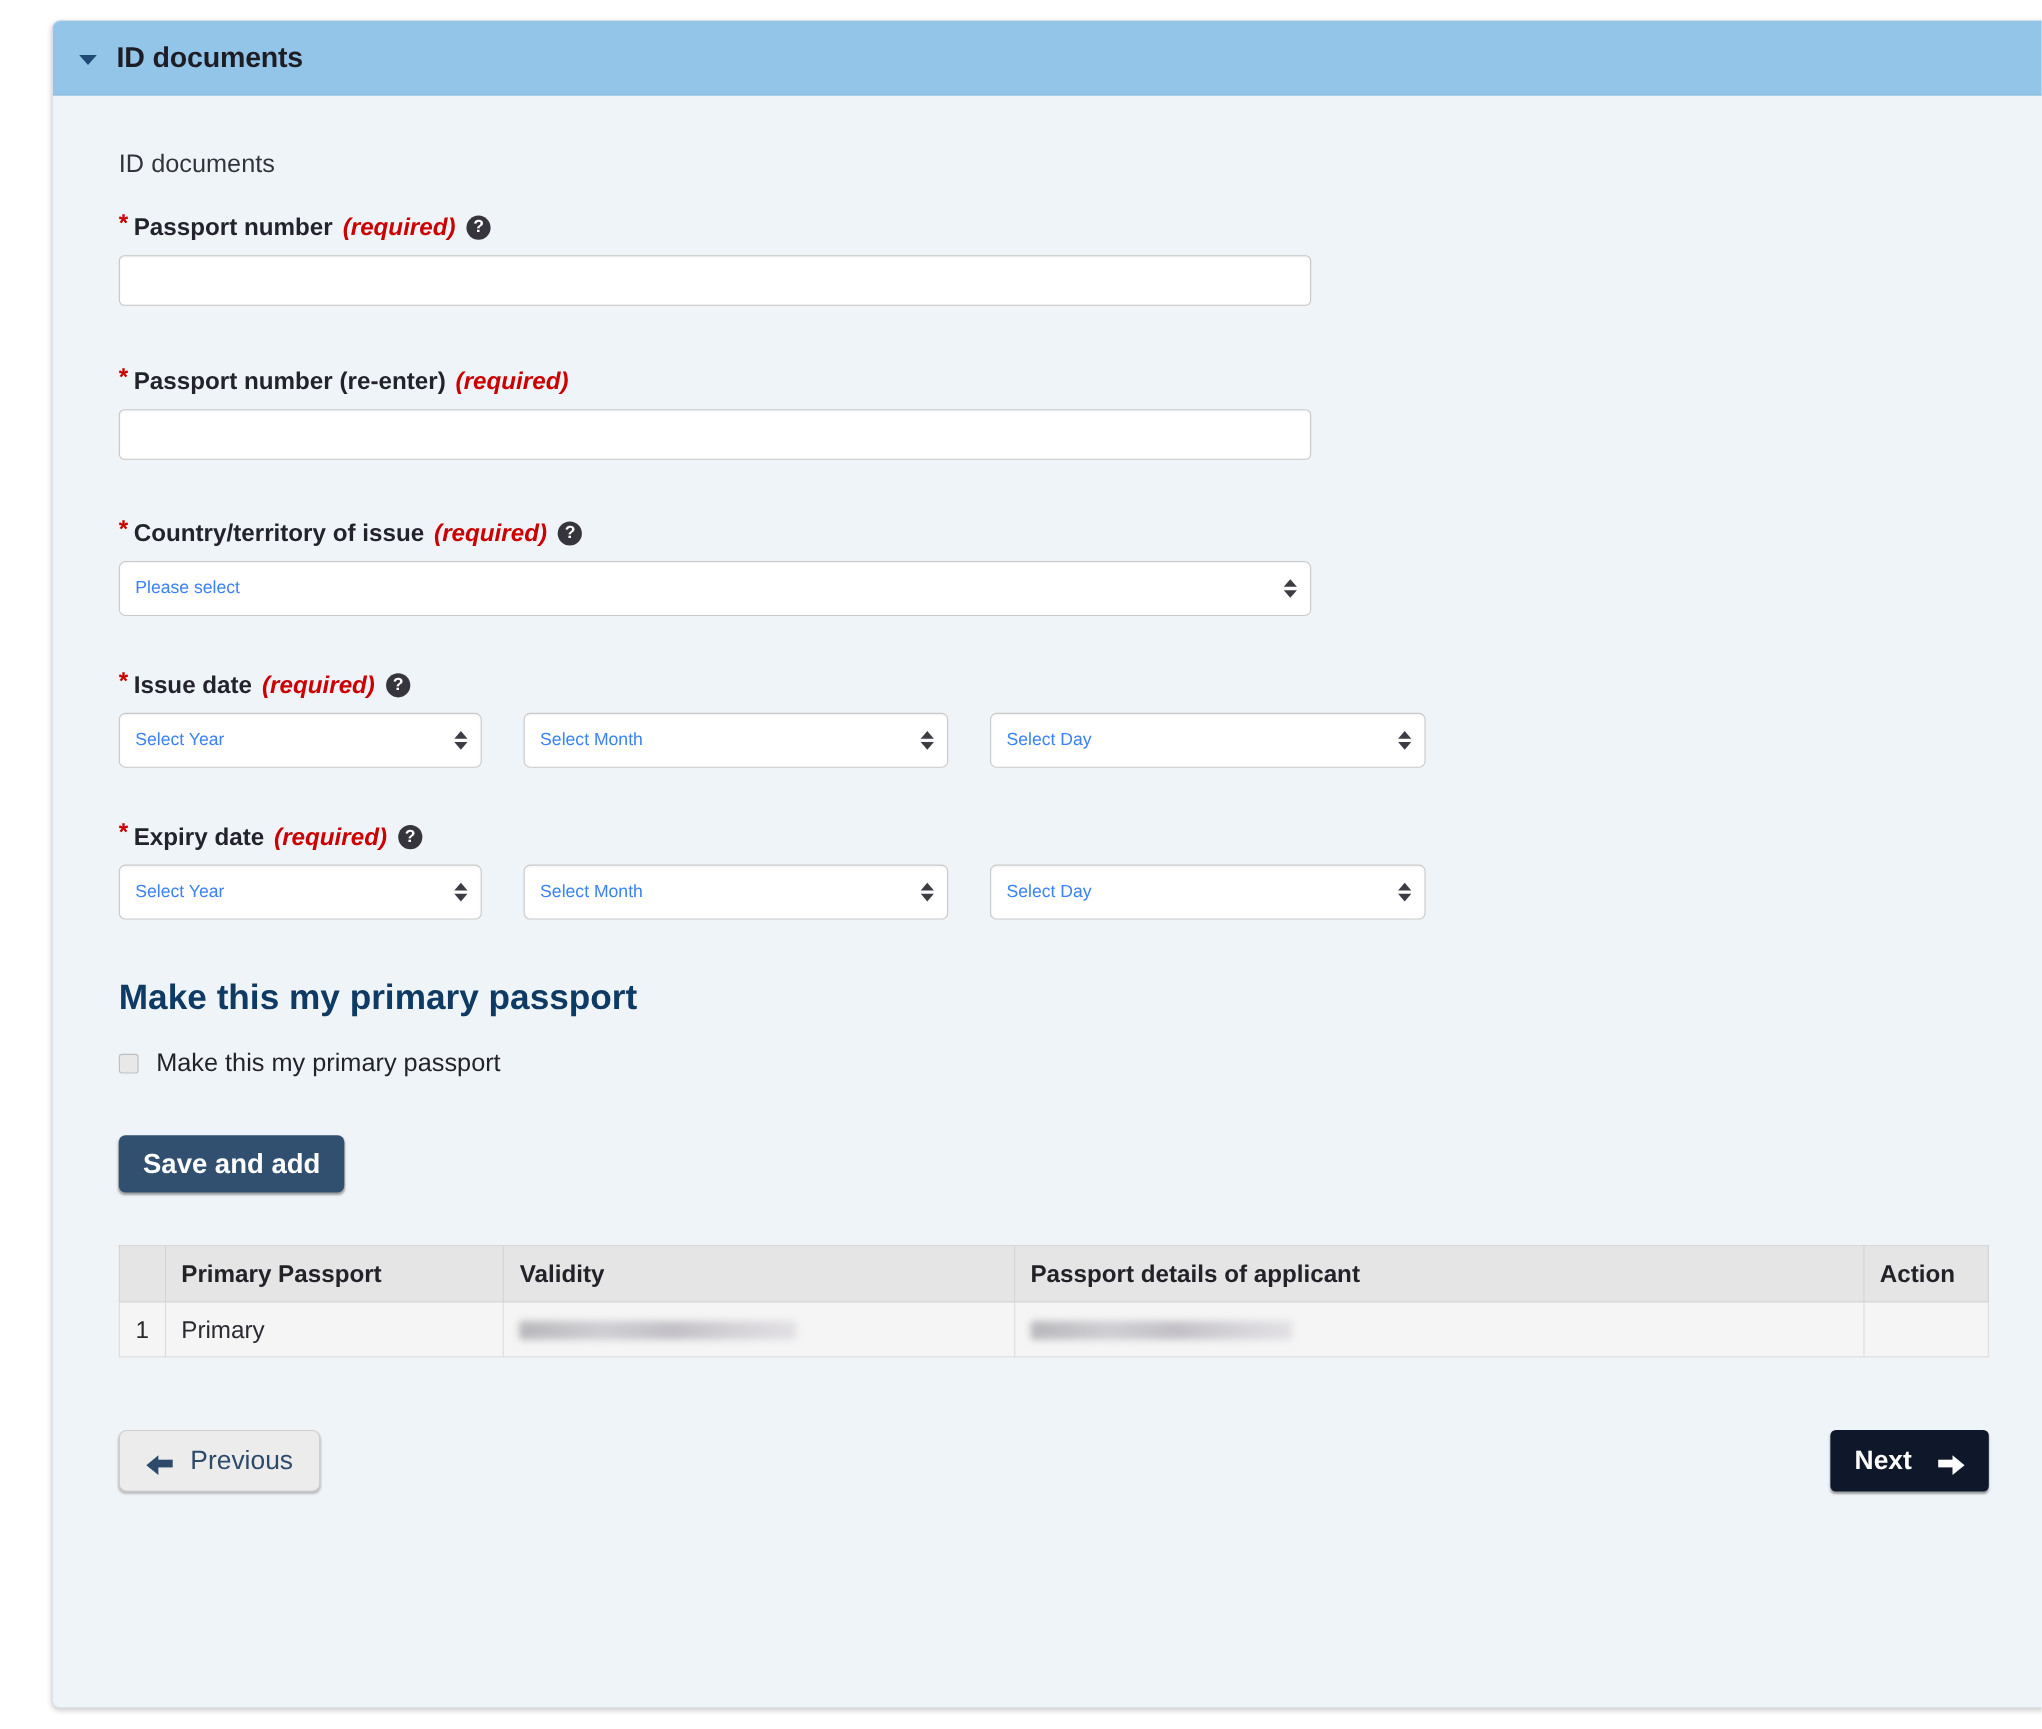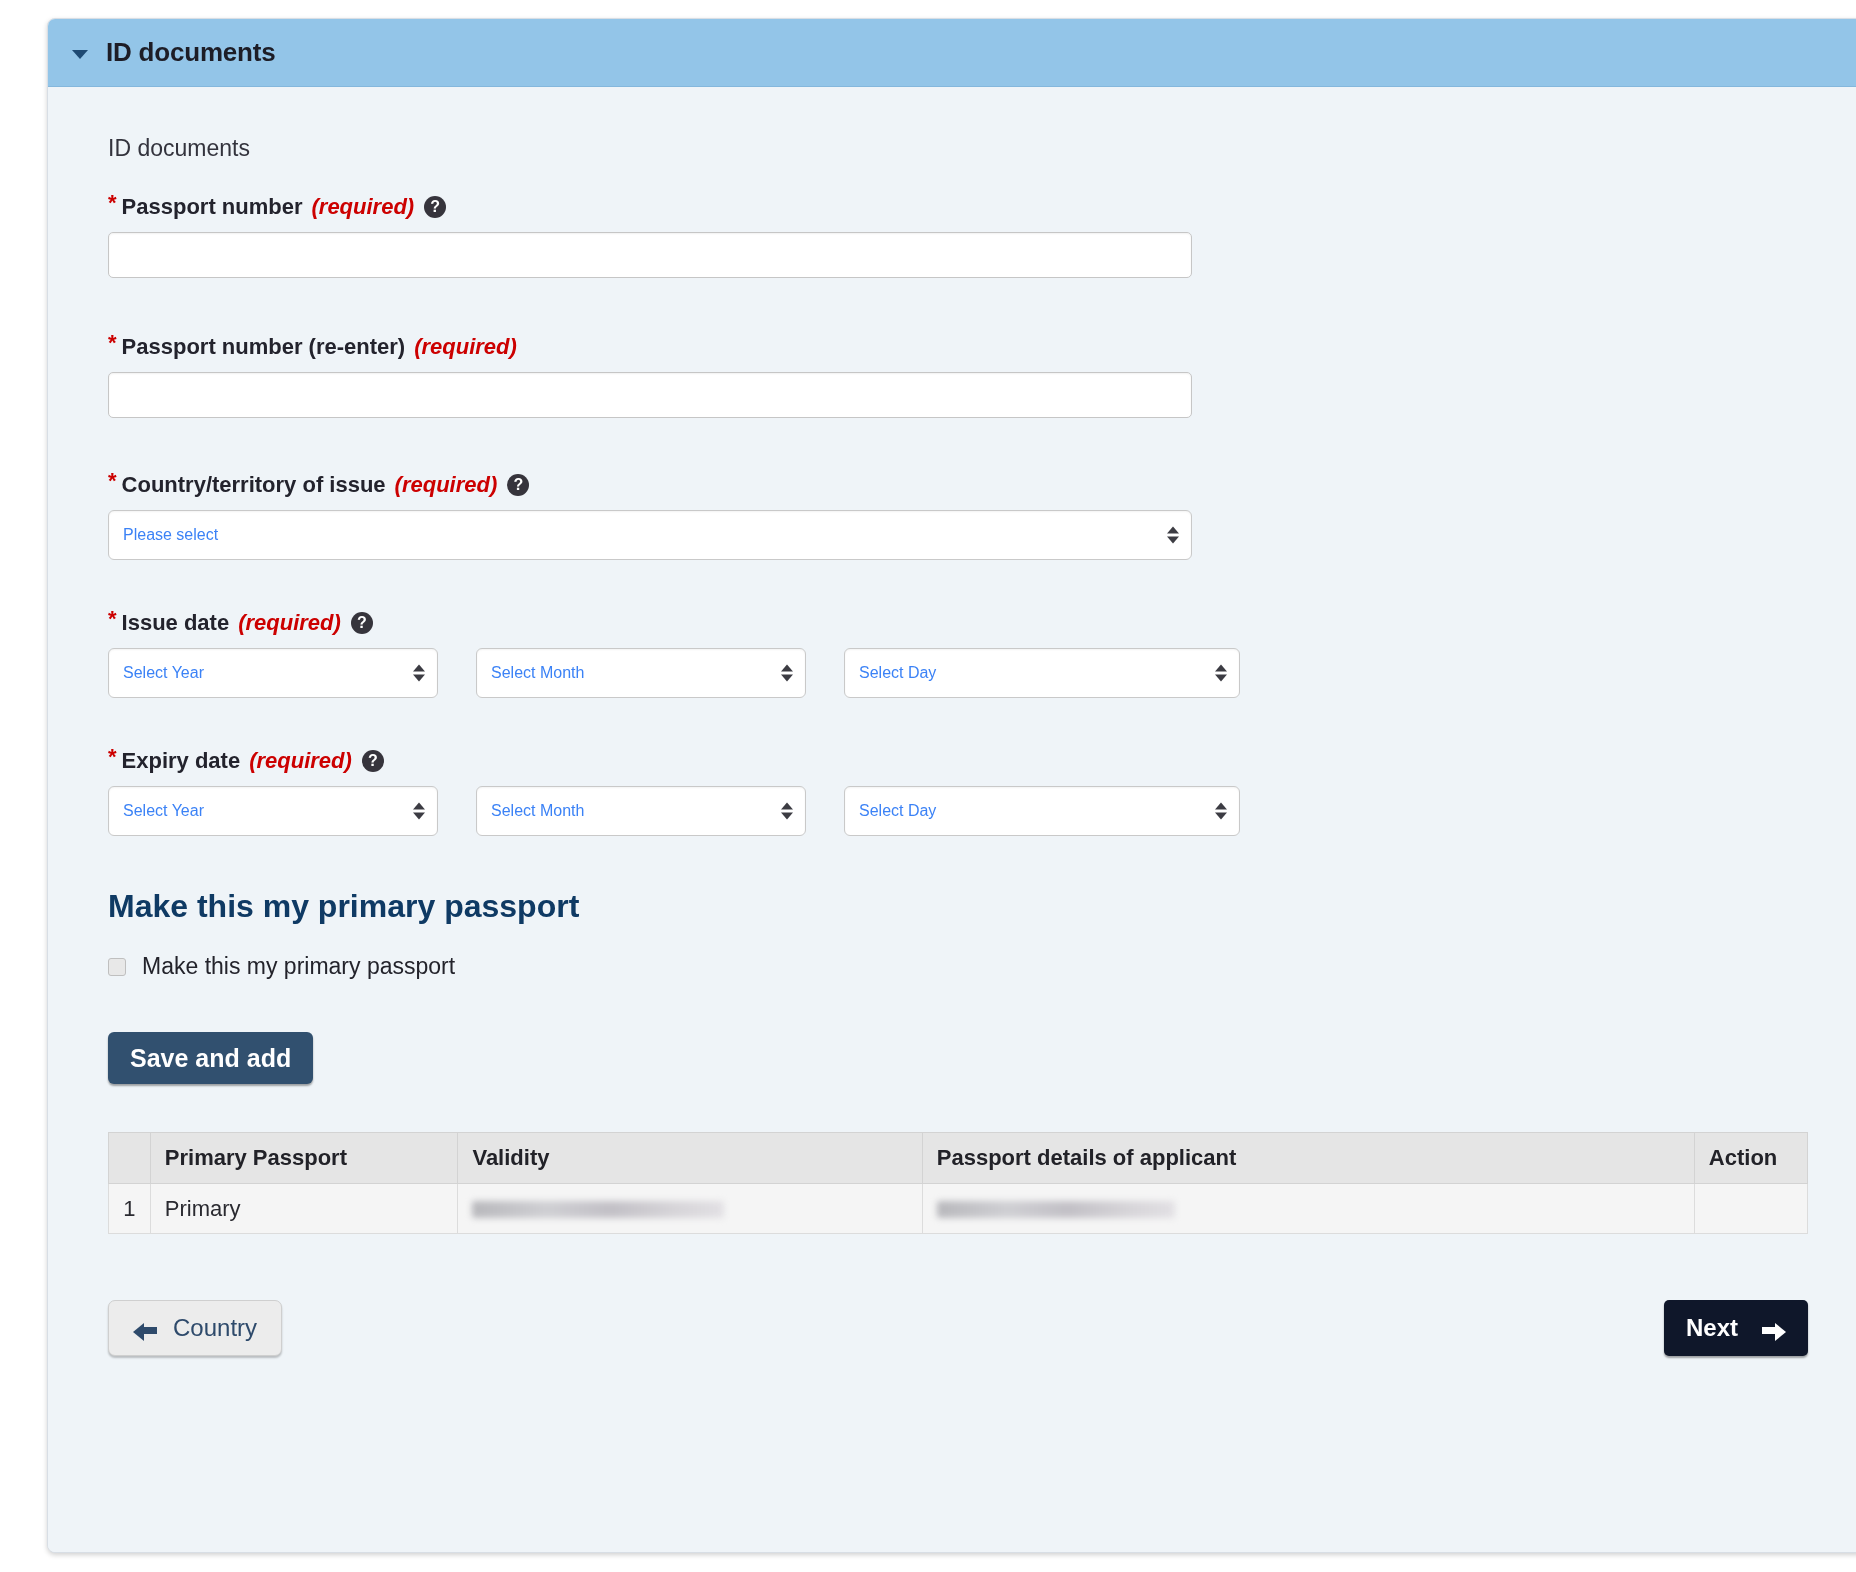--- a/index.html
+++ b/index.html
@@ -126,21 +126,21 @@
     box-shadow: inset 0 1px 2px rgba(0,0,0,0.05);
     display: flex;
     align-items: center;
     padding: 0 34px 0 14px;
     font-size: 16px;
     color: #3b82f6;
     cursor: pointer;
   }
   .select-country { width: 1084px; }
   .select-year  { width: 330px; }
-  .select-month { width: 330px; }
+  .select-month { width: 386px; }
   .select-day   { width: 396px; }
   .spinner-icon {
     position: absolute;
     right: 13px;
     top: 50%;
     transform: translateY(-50%);
     display: flex;
     flex-direction: column;
     align-items: center;
     gap: 3px;
@@ -477,21 +477,21 @@
             </td>
             <td class="col-action"></td>
           </tr>
         </tbody>
       </table>
 
       
       <div class="nav-row">
         <button class="btn btn-prev">
           <span class="arrow-left-icon"></span>
-          <span>Country</span>
+          <span>Previous</span>
         </button>
         <button class="btn btn-next">
           <span>Next</span>
           <span class="arrow-right-icon"></span>
         </button>
       </div>
 
     </div>
   </div>
 </div>

